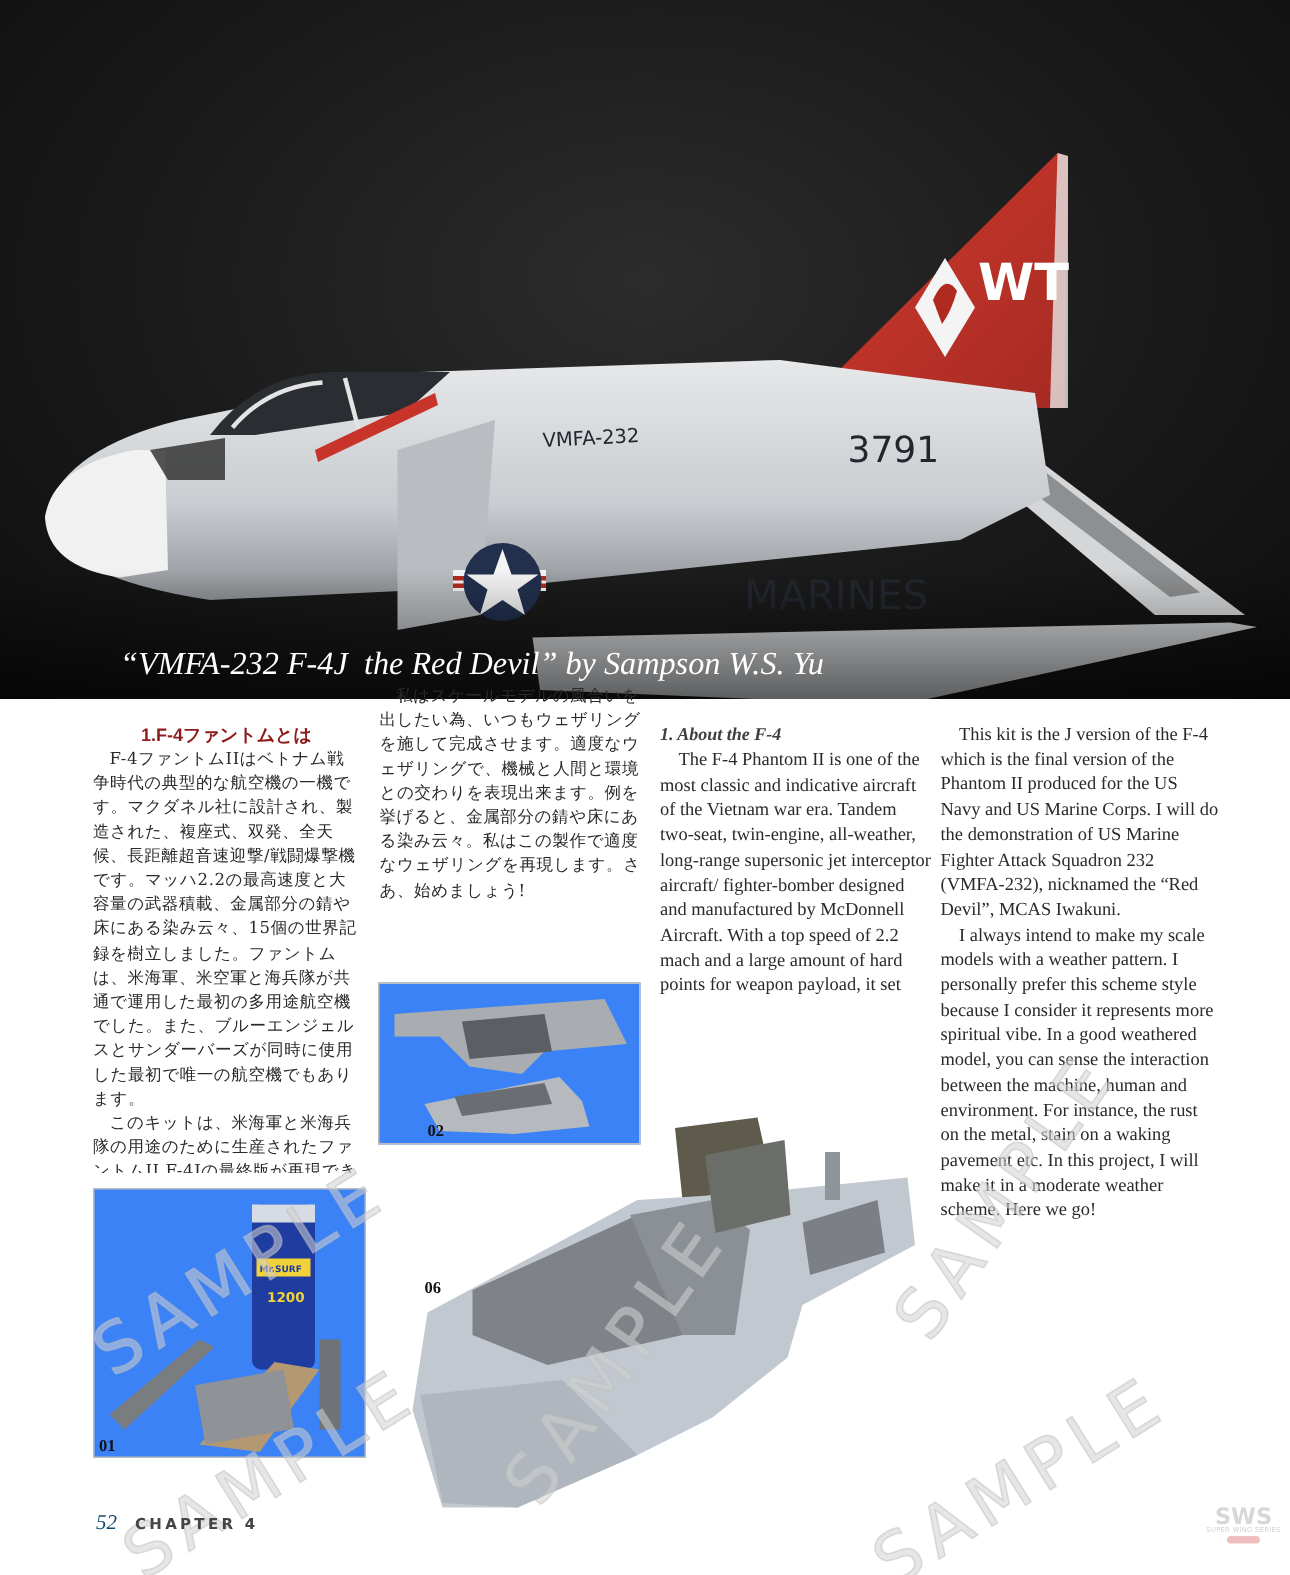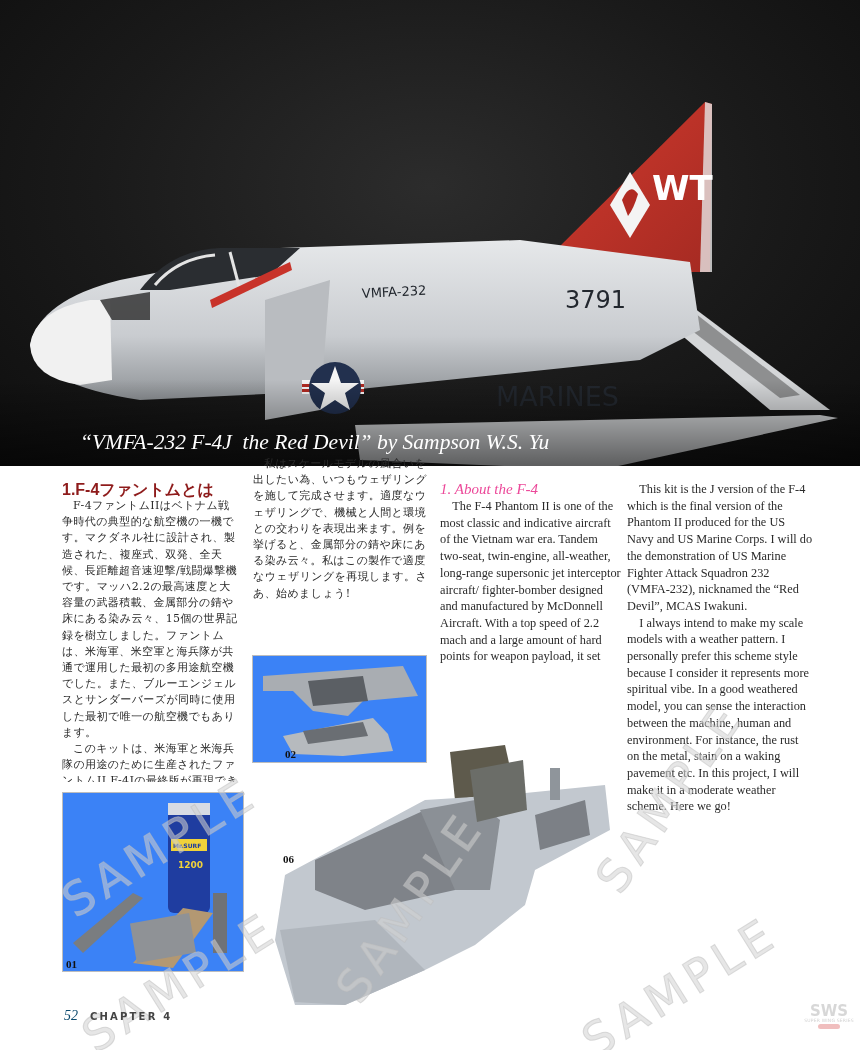--- a/index.html
+++ b/index.html
@@ -25,25 +25,25 @@
     font-size: 21.5px; color: #ffffff; white-space: pre; margin-left: 19px;
   }
 
   
   .col { position: absolute; font-size: 11.4px; line-height: 16.7px; }
   .col-ja { font-family: "DejaVu Serif", serif; font-size: 11px; line-height: 16.2px; letter-spacing: 0.4px; color: #2a2a2a; }
   .col-en { font-family: "Liberation Serif", serif; font-size: 12.3px; line-height: 16.7px; color: #2a2a2a; }
   .col p { text-indent: 1em; }
   .head-ja {
     font-family: "Liberation Sans", sans-serif; font-weight: bold; color: #8e1b1b;
-    font-size: 16px; line-height: 16px; letter-spacing: 0;
+    font-size: 12px; line-height: 16px; letter-spacing: 0; text-align: center;
   }
   .head-en {
-    font-family: "Liberation Serif", serif; font-style: italic; font-weight: normal;
-    color: #ec4899; font-size: 15px; line-height: 17px;
+    font-family: "Liberation Serif", serif; font-style: italic; font-weight: bold;
+    color: #404040; font-size: 12px; line-height: 17px;
   }
 
   
   .photo-box {
     position: absolute; border: 1px solid #bdbdbd; background: #3b82f6; overflow: hidden; text-align: center;
   }
   .photo-label {
     position: absolute; font-family: "Liberation Serif", serif; font-weight: bold;
     font-size: 11px; color: #111;
   }

